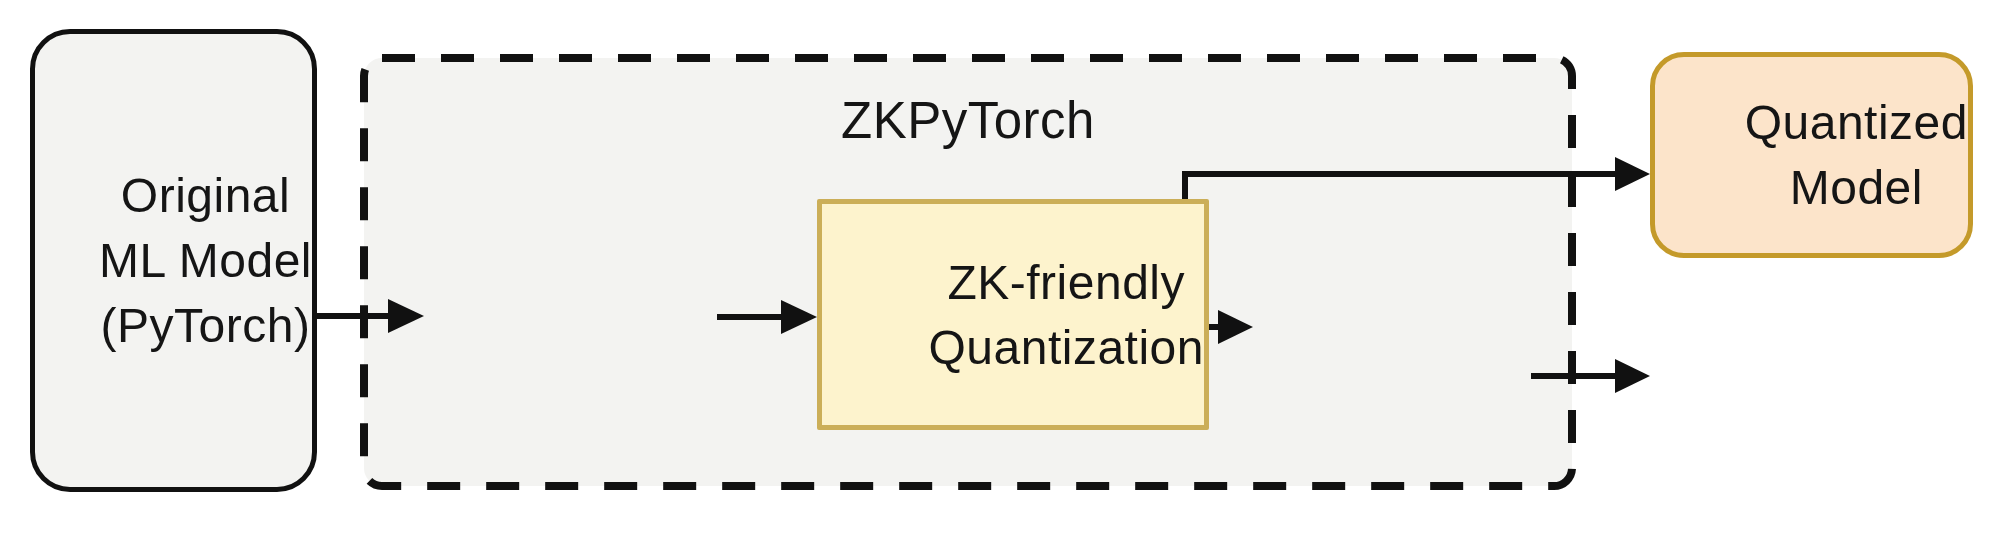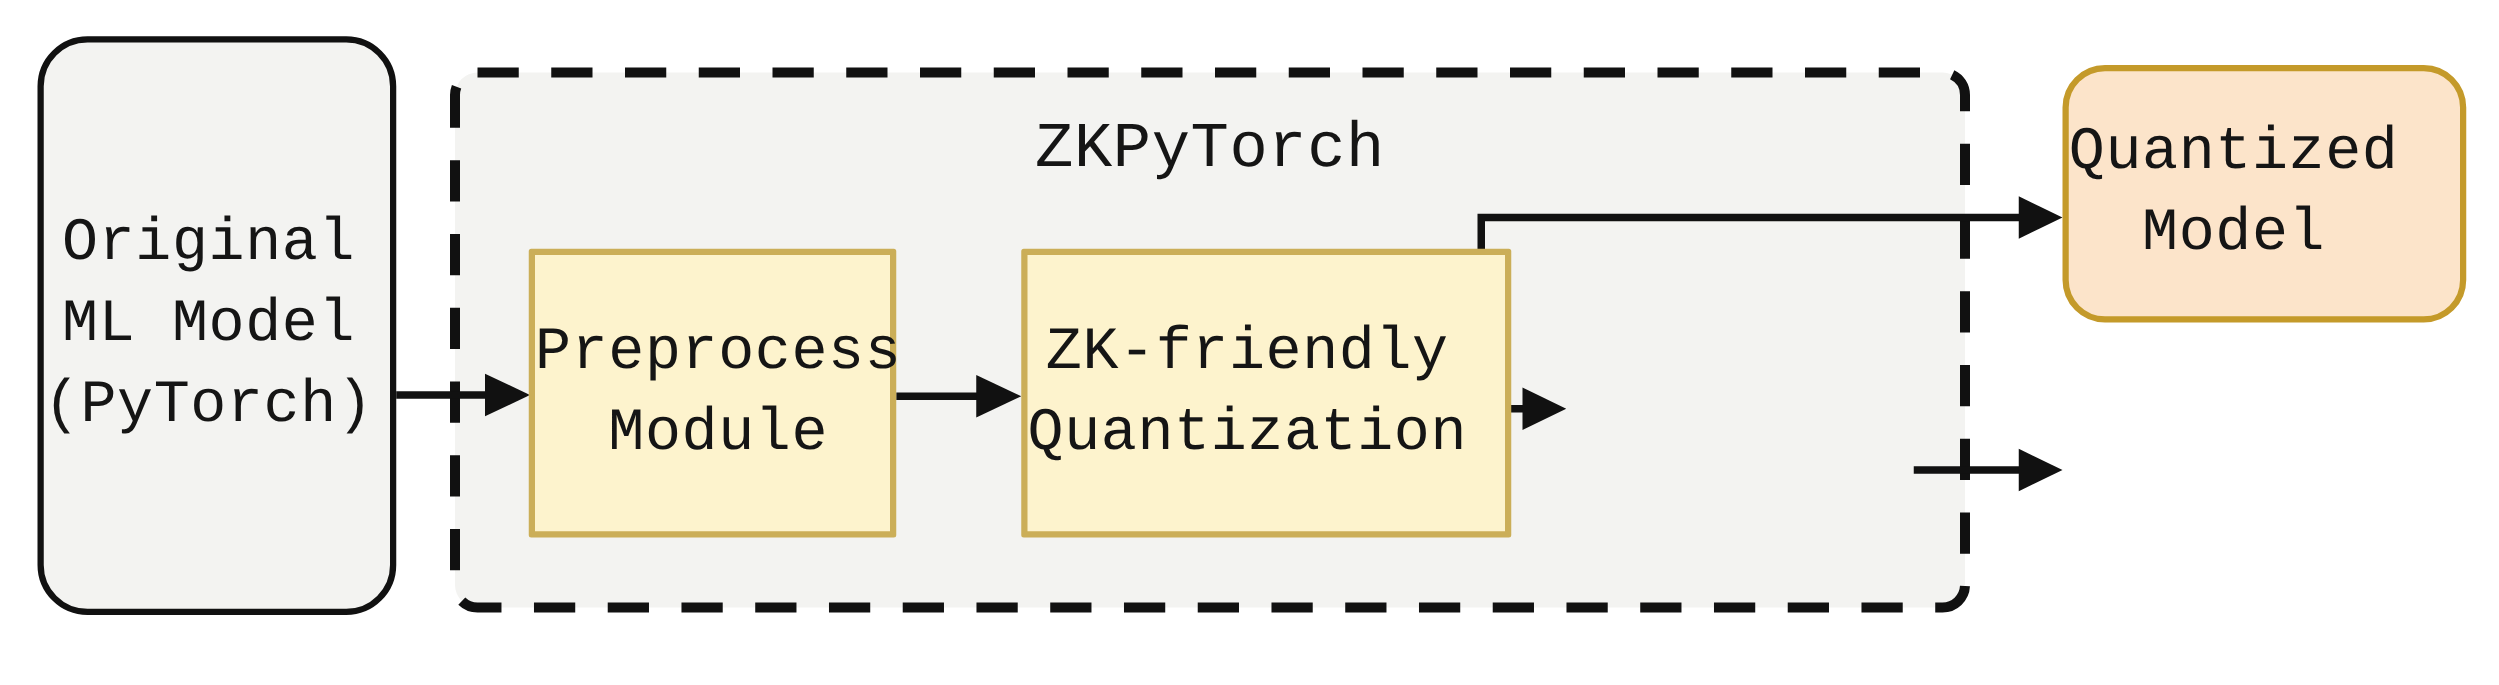--- a/index.html
+++ b/index.html
@@ -1,35 +1,35 @@
 <!DOCTYPE html>
 <html style="--panel_fill: #f3f3f1; --module_fill: #fdf3cd; --module_border: #cbae58; --output_fill: #fce4ca; --output_border: #c49a2a; --line: #111111;"><head>
 <meta charset="utf-8">
 <style>
   html,body{margin:0;padding:0;background:#ffffff;}
   .canvas{
     position:relative;
     width:1999px;height:548px;
     background:#ffffff;
-    font-family:Liberation Mono, monospace;
+    font-family:Liberation Sans, sans-serif;
     color:#151515;
     overflow:hidden;
   }
   .arrow-layer{position:absolute;left:0;top:0;width:1999px;height:548px;}
   .panel-outline{
     fill:var(--panel_fill,#f3f3f1);
     stroke:var(--line,#111111);
     stroke-width:8;
     stroke-dasharray:33 26;
   }
   .arrow-line{stroke:var(--line,#111111);stroke-width:6;fill:none;}
   .arrow-head{fill:var(--line,#111111);stroke:none;}
   .node{
     position:absolute;
-    display:flex;align-items:center;justify-content:flex-start;
+    display:flex;align-items:center;justify-content:flex-end;
     box-sizing:border-box;
     text-align:center;
   }
   .node .label{
     white-space:pre-line;
     font-size:48px;
     line-height:65px;
     letter-spacing:0.5px;
   }
   .input-node{
@@ -98,24 +98,20 @@
   </svg>
 
   <div class="panel-title">ZKPyTorch</div>
 
   <div class="node input-node">
     <span class="label">Original
 ML Model
 (PyTorch)</span>
   </div>
 
-  <div class="node module-node node-preprocess">
-    <span class="label">Preprocess
-Module</span>
-  </div>
 
   <div class="node module-node node-quantization">
     <span class="label">ZK-friendly
 Quantization</span>
   </div>
 
 
   <div class="node output-node node-quantized">
     <span class="label">Quantized
 Model</span>

